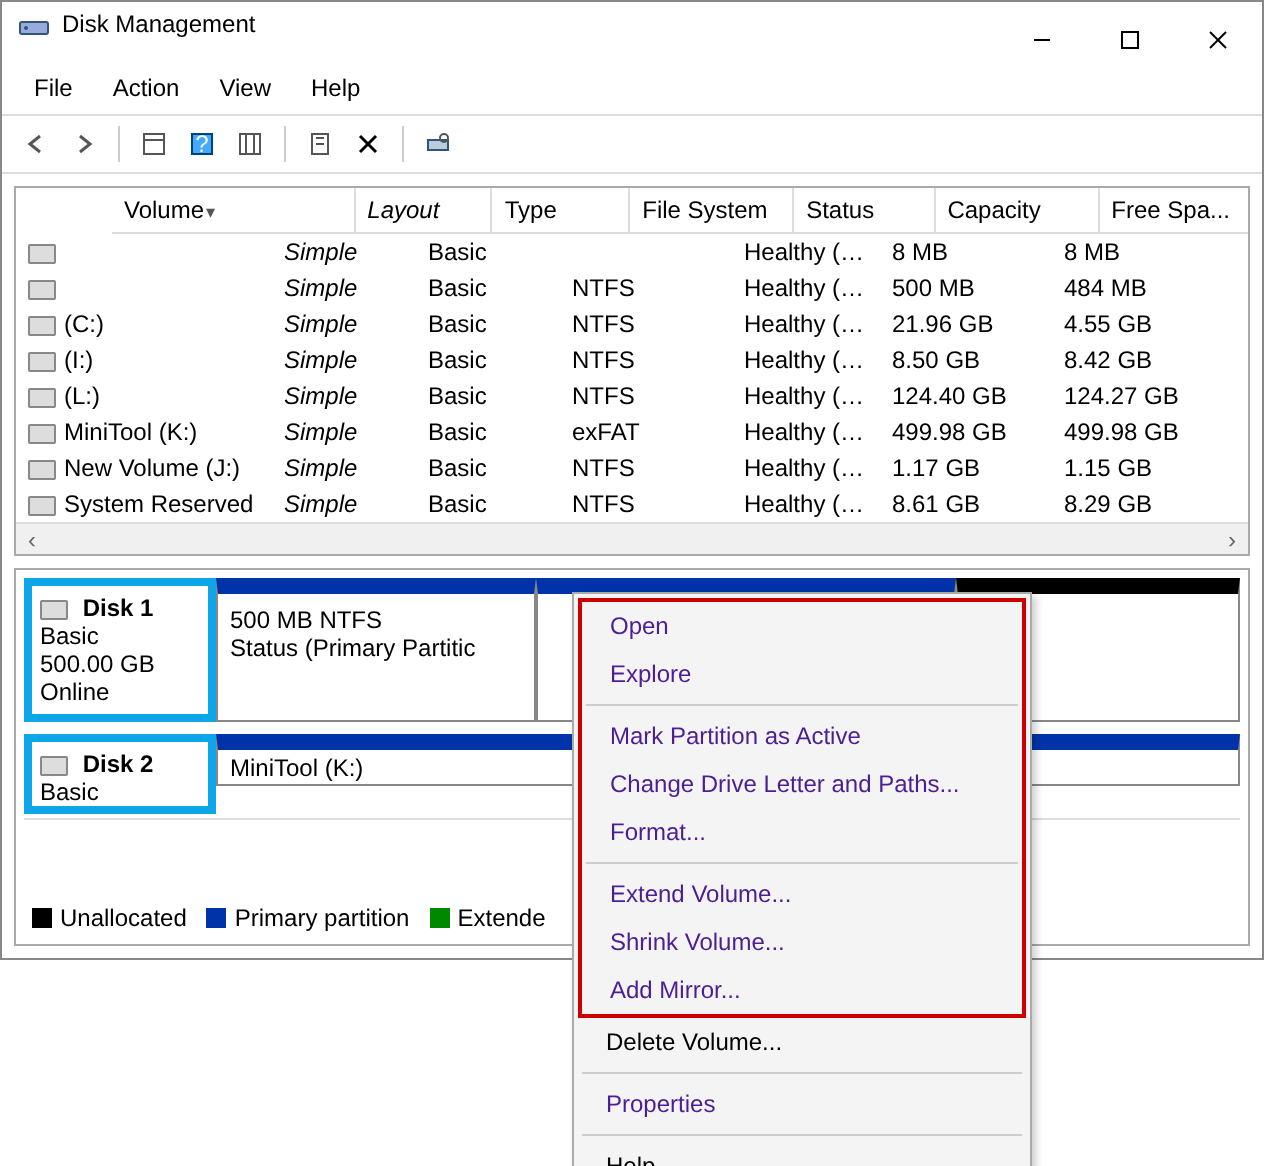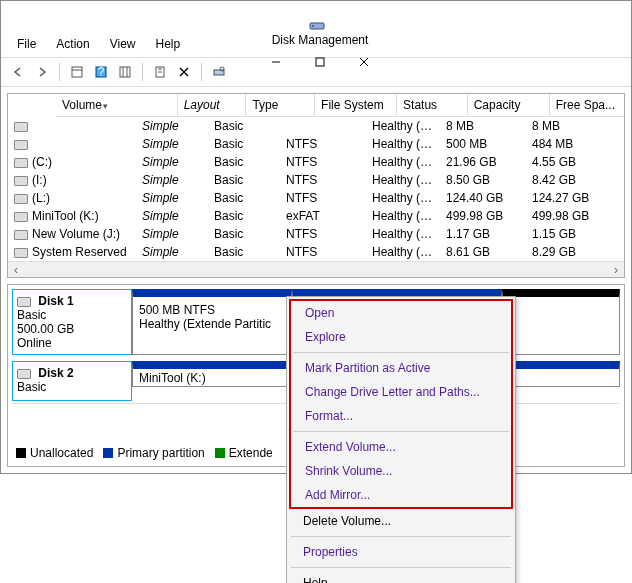--- a/index.html
+++ b/index.html
@@ -1,18 +1,18 @@
 <!DOCTYPE html>
 <html><head>
 <meta charset="utf-8">
 <style>
 * { box-sizing: border-box; font-family: "Segoe UI", Tahoma, sans-serif; font-size: 12px; }
 body { margin: 0; background: #fff; width: 632px; }
 .window { border: 1px solid #888; width: 632px; background: #fff; position: relative; }
-.titlebar { display: flex; align-items: center; height: 30px; padding: 16px 0 0 8px; flex-direction: column; }
+.titlebar { display: flex; height: 30px; padding: 4px 0 0 8px; }
 .titlebar .icon { width: 16px; height: 16px; margin-right: 6px; }
 .titlebar .title { flex: 1; }
 .winbtns { display: flex; }
 .winbtn { width: 44px; height: 30px; display: flex; align-items: center; justify-content: center; }
 .winbtn svg { width: 10px; height: 10px; }
 .menubar { display: flex; padding: 2px 6px; }
 .menuitem { padding: 4px 10px; }
 .toolbar { display: flex; align-items: center; padding: 3px 6px; border-top: 1px solid #ddd; border-bottom: 1px solid #ddd; gap: 2px; }
 .tbtn { width: 22px; height: 22px; display: flex; align-items: center; justify-content: center; border: 1px solid transparent; }
 .tsep { width: 1px; height: 18px; background: #ccc; margin: 0 4px; }
@@ -22,21 +22,21 @@
 .vh { padding: 4px 6px; border-right: 1px solid #ddd; overflow: hidden; white-space: nowrap; background: #fff; position: relative; }
 .vh:last-child { border-right: none; }
 .volrow { display: flex; }
 .vc { padding: 2px 6px; overflow: hidden; white-space: nowrap; text-overflow: ellipsis; }
 .c0 { width: 128px; } .c1 { width: 72px; font-style: italic; } .c2 { width: 72px; } .c3 { width: 86px; } .c4 { width: 74px; } .c5 { width: 86px; } .c6 { width: 78px; }
 .diskicon { display: inline-block; width: 14px; height: 10px; background: #ddd; border: 1px solid #888; border-radius: 1px; margin-right: 4px; vertical-align: middle; }
 .scrollbar { height: 16px; background: #f0f0f0; display: flex; justify-content: space-between; border-top: 1px solid #ddd; }
 .sbarrow { width: 16px; display: flex; align-items: center; justify-content: center; color: #666; }
 .diskpanel { border: 1px solid #aaa; margin-top: 6px; padding: 4px; }
 .diskrow { display: flex; margin-bottom: 6px; }
-.diskhead { width: 120px; border: 1px solid #0ea5e9; padding: 4px; background: #fff; }
+.diskhead { width: 96px; border: 4px solid #0ea5e9; padding: 4px; background: #fff; }
 .diskhead .dname { font-weight: bold; }
 .diskparts { flex: 1; display: flex; }
 .part { border: 1px solid #888; padding: 6px; background: #fff; position: relative; }
 .part.blue { border-top: 8px solid #0033aa; }
 .part.black { border-top: 8px solid #000; }
 .legend { display: flex; gap: 10px; padding: 2px 4px; border-top: 1px solid #ddd; margin-top: 2px; }
 .legitem { display: flex; align-items: center; gap: 4px; margin-top: 40px; }
 .legsq { width: 10px; height: 10px; }
 .contextmenu { position: absolute; background: #f4f4f4; border: 1px solid #aaa; box-shadow: 2px 2px 4px rgba(0,0,0,0.2); padding: 2px; width: 230px; }
 .cmitem { padding: 5px 14px; color: #4c1d95; }
@@ -233,21 +233,21 @@
         <div class="diskhead">
           <span class="diskicon"></span>
           <span class="dname">Disk 1</span><br>
           <span>Basic</span><br>
           <span>500.00 GB</span><br>
           <span>Online</span>
         </div>
         <div class="diskparts">
           <div class="part blue" style="width:160px">
             <div>500 MB NTFS</div>
-            <div>Healthy (Extende Partitic</div>
+            <div>Status (Primary Partitic</div>
           </div>
           <div class="part blue" style="width:210px"></div>
           <div class="part black" style="flex:1"></div>
         </div>
       </div>
       <div class="diskrow" style="margin-bottom:0">
         <div class="diskhead" style="height:40px;overflow:hidden">
           <span class="diskicon"></span>
           <span class="dname">Disk 2</span><br>
           <span>Basic</span>

